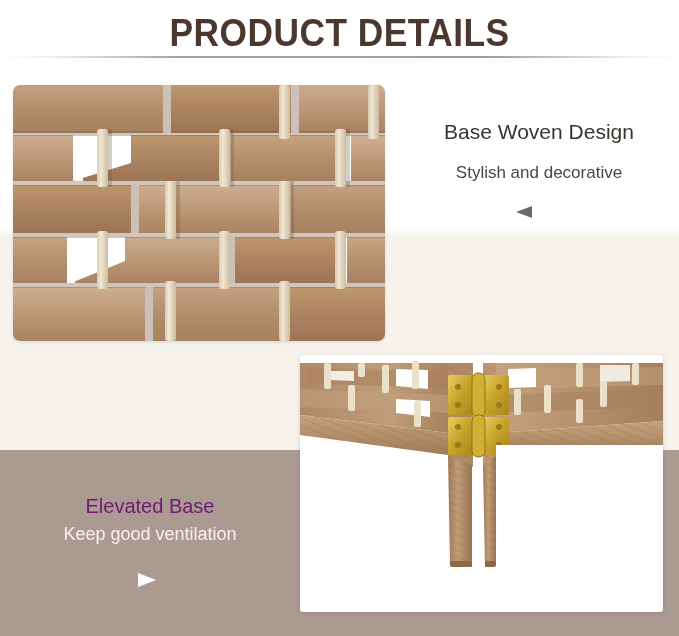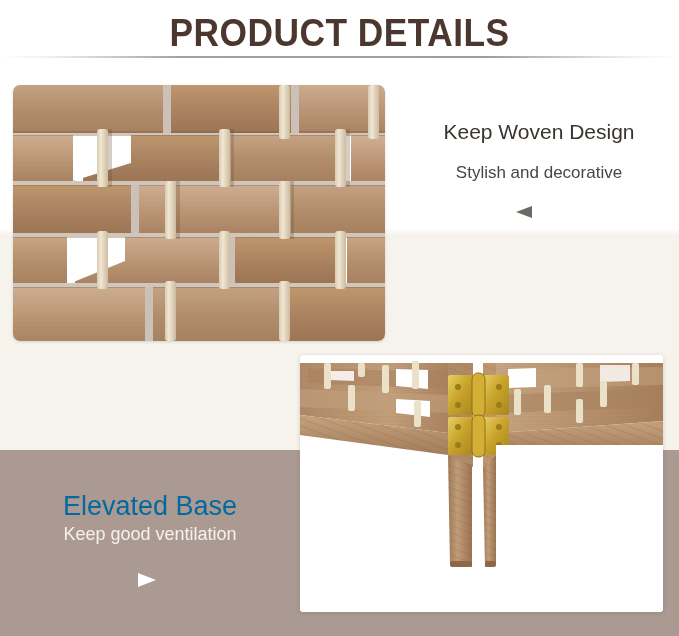--- a/index.html
+++ b/index.html
@@ -132,22 +132,22 @@
   }
 
   #callout-base {
     position: absolute;
     left: 16px; top: 492px;
     width: 268px;
     text-align: center;
     z-index: 7;
   }
   #callout-base .headline {
-    font-size: 27px;
-    color: #0369a1;
+    font-size: 20px;
+    color: #701a75;
     line-height: 29px;
     white-space: nowrap;
   }
   #callout-base .subline {
     font-size: 18px;
     color: #f6f1ee;
     line-height: 25px;
     margin-top: 1px;
     white-space: nowrap;
   }
@@ -286,21 +286,21 @@
       <rect x="95" y="44" width="4" height="58"></rect>
       <rect x="163" y="96" width="4" height="58"></rect>
       <rect x="217" y="44" width="4" height="58"></rect>
       <rect x="277" y="96" width="4" height="58"></rect>
       <rect x="333" y="44" width="4" height="58"></rect>
     </g>
   </svg>
 </div>
 
 <div id="callout-weave">
-  <div class="headline">Keep Woven Design</div>
+  <div class="headline">Base Woven Design</div>
   <div class="subline">Stylish and decorative</div>
 </div>
 <div id="arrow-weave"></div>
 
 <div class="photo" id="photo-hinge">
   <svg width="363" height="257" viewBox="0 0 363 257">
     <defs>
       <linearGradient id="pl" x1="0" y1="0" x2="1" y2="0">
         <stop offset="0%" stop-color="#b08a68"></stop>
         <stop offset="60%" stop-color="#c3a07c"></stop>

